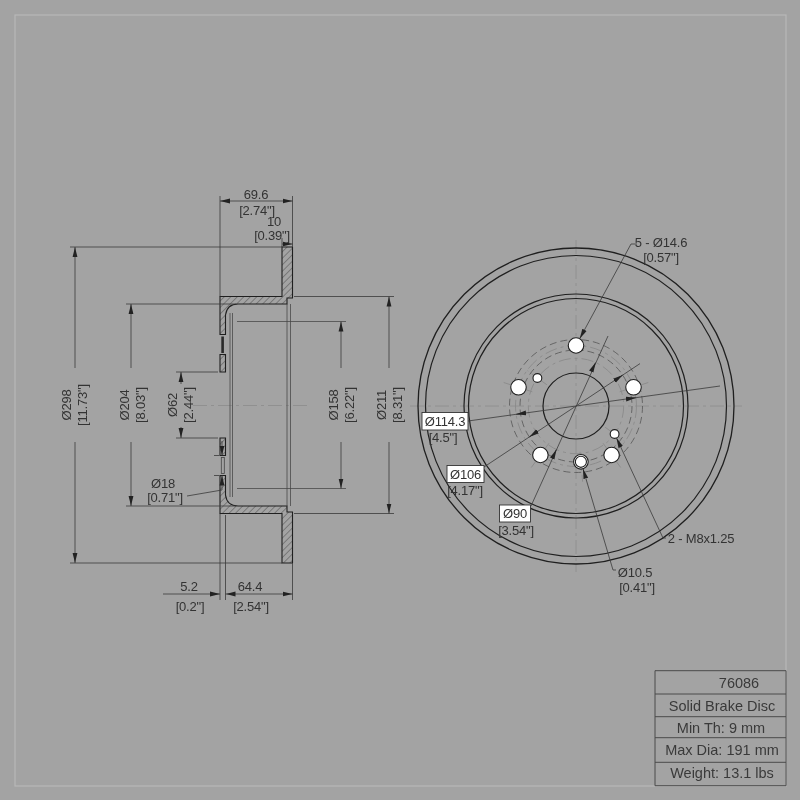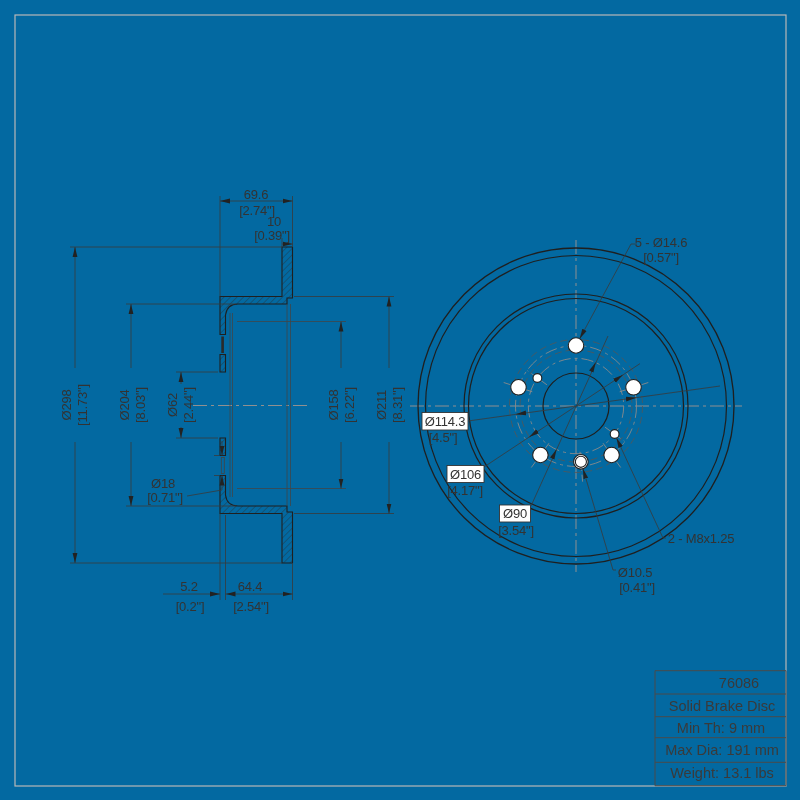--- a/index.html
+++ b/index.html
@@ -1,16 +1,16 @@
 <!DOCTYPE html>
 <html><head>
 <meta charset="utf-8">
 <style>
   html,body{margin:0;padding:0;background:#ffffff;}
-  .stage{width:800px;height:800px;position:relative;background:#0369a1;
+  .stage{width:800px;height:800px;position:relative;background:#a3a3a3;
          font-family:"Liberation Sans",sans-serif;}
   svg{display:block;}
   .t{font-family:"Liberation Sans",sans-serif;font-size:13px;fill:#333333;letter-spacing:-0.2px;}
   .tb{font-family:"Liberation Sans",sans-serif;font-size:14.5px;fill:#3a3a3a;}
   .outline{stroke:#1f1f1f;stroke-width:1.2;fill:none;}
   .thick{stroke:#1f1f1f;stroke-width:1.3;fill:none;}
   .thin{stroke:#3a3a3a;stroke-width:0.8;fill:none;}
   .bgline{stroke:#444444;stroke-width:0.75;fill:none;}
   .cl{stroke:#909090;stroke-width:1;fill:none;stroke-dasharray:14 4 3 4;}
   .clc{stroke:#8a8a8a;stroke-width:0.9;fill:none;stroke-dasharray:12 4 3 4;}

